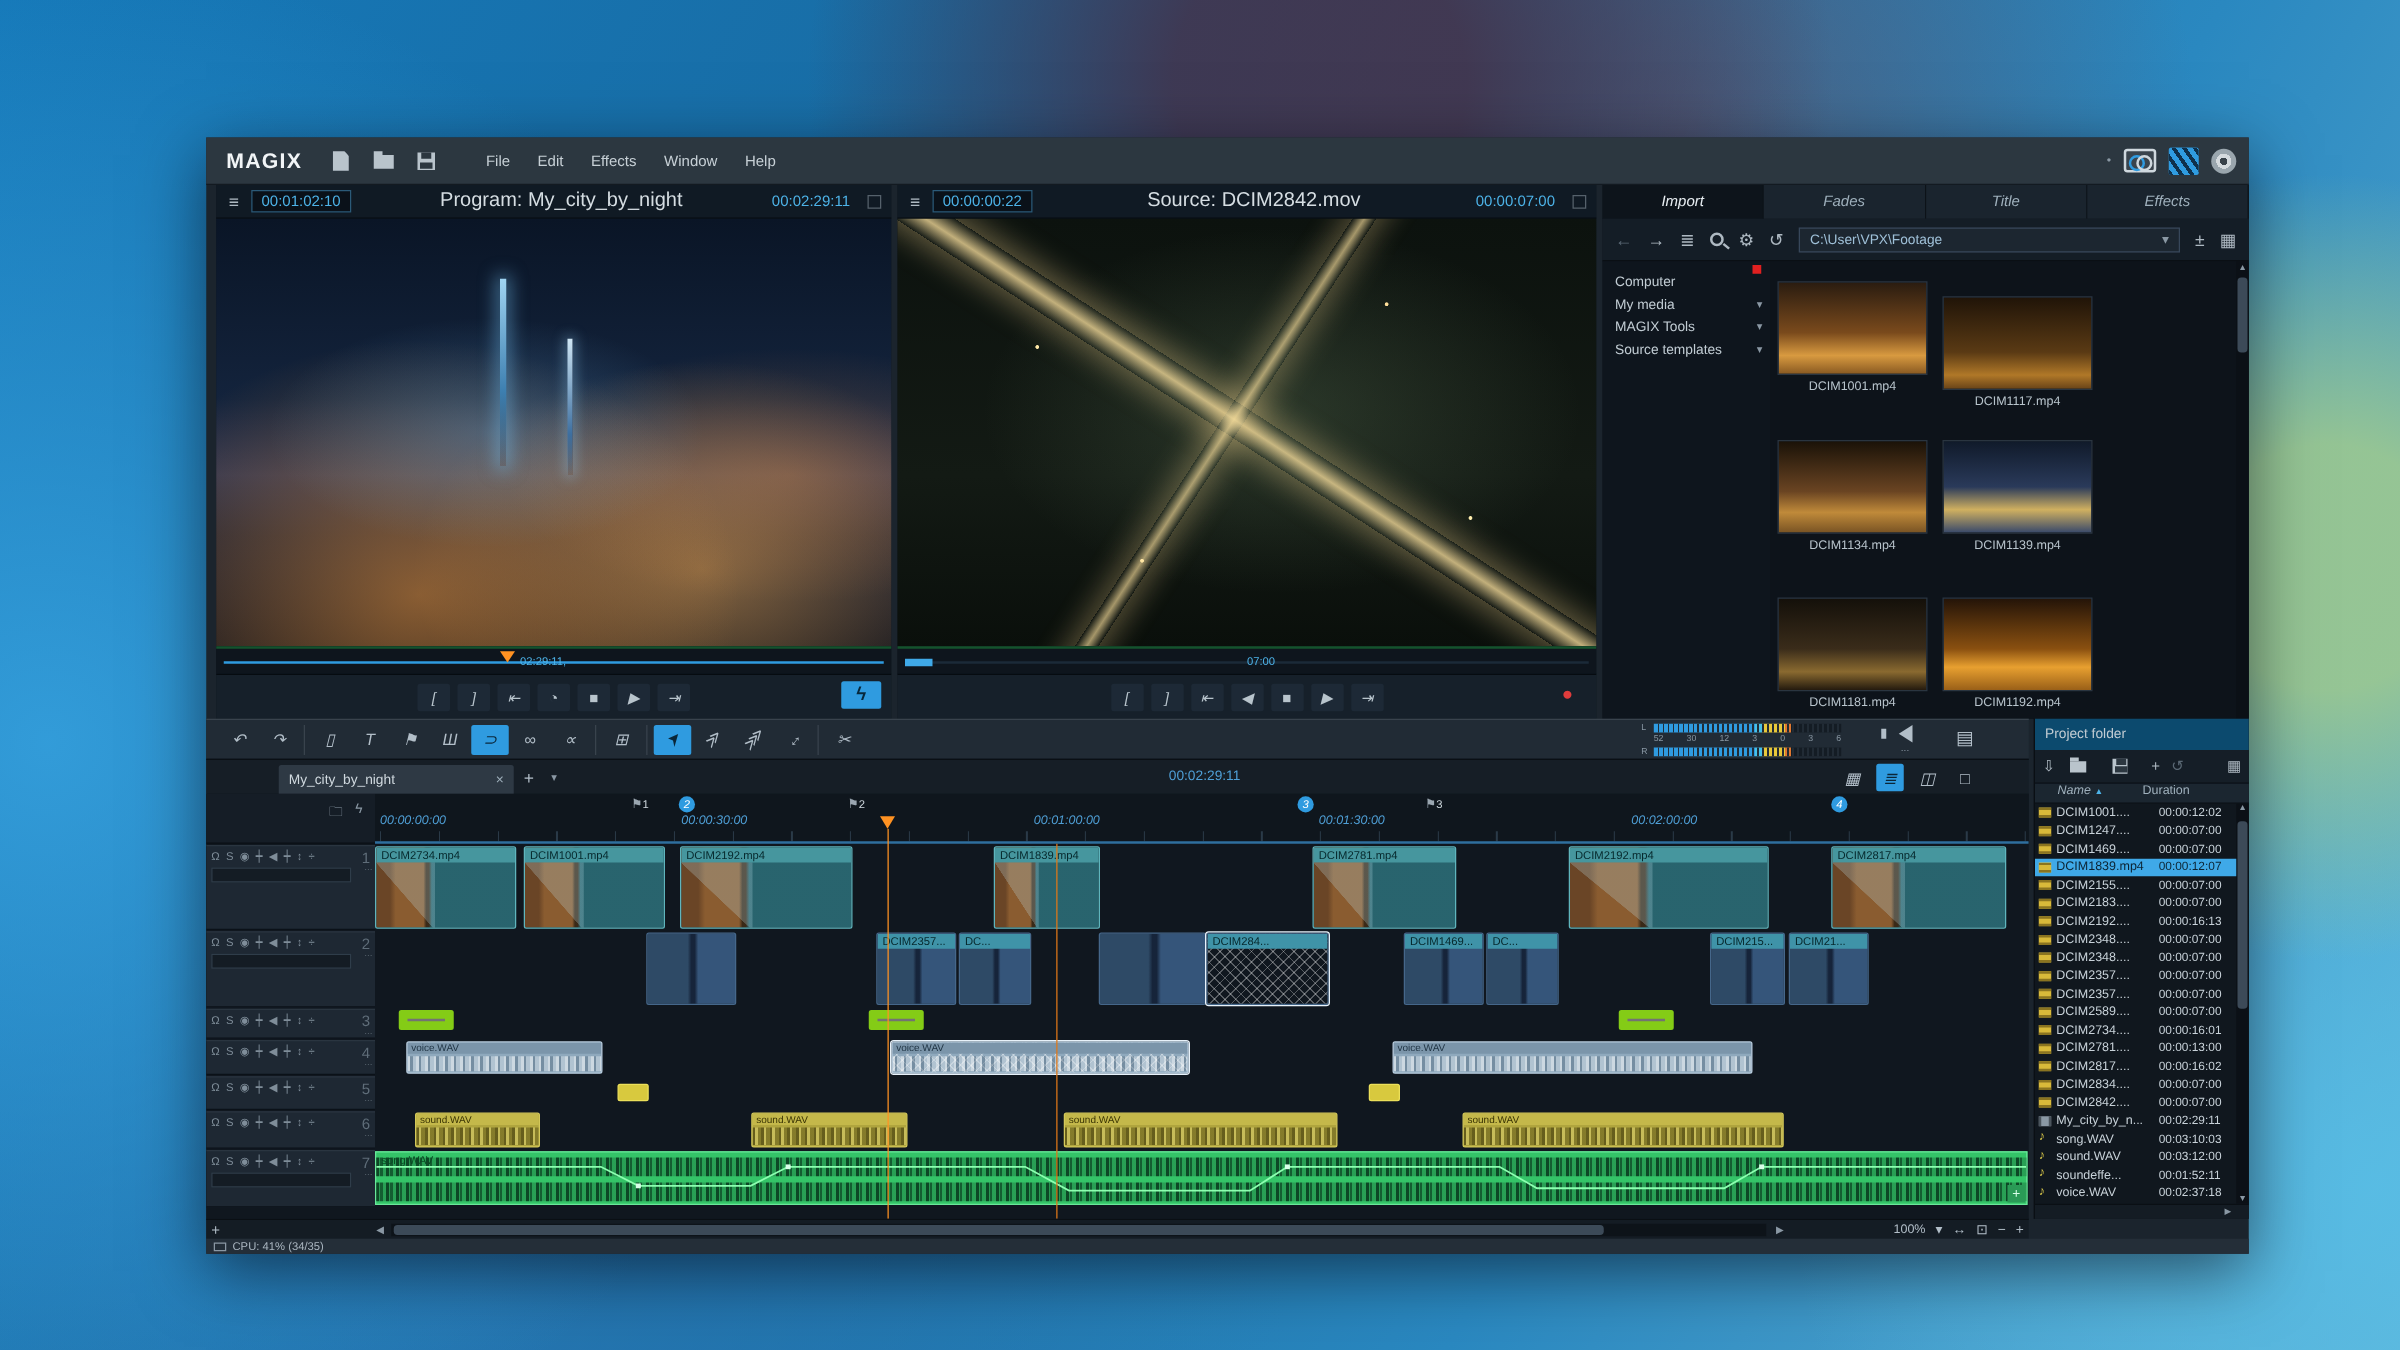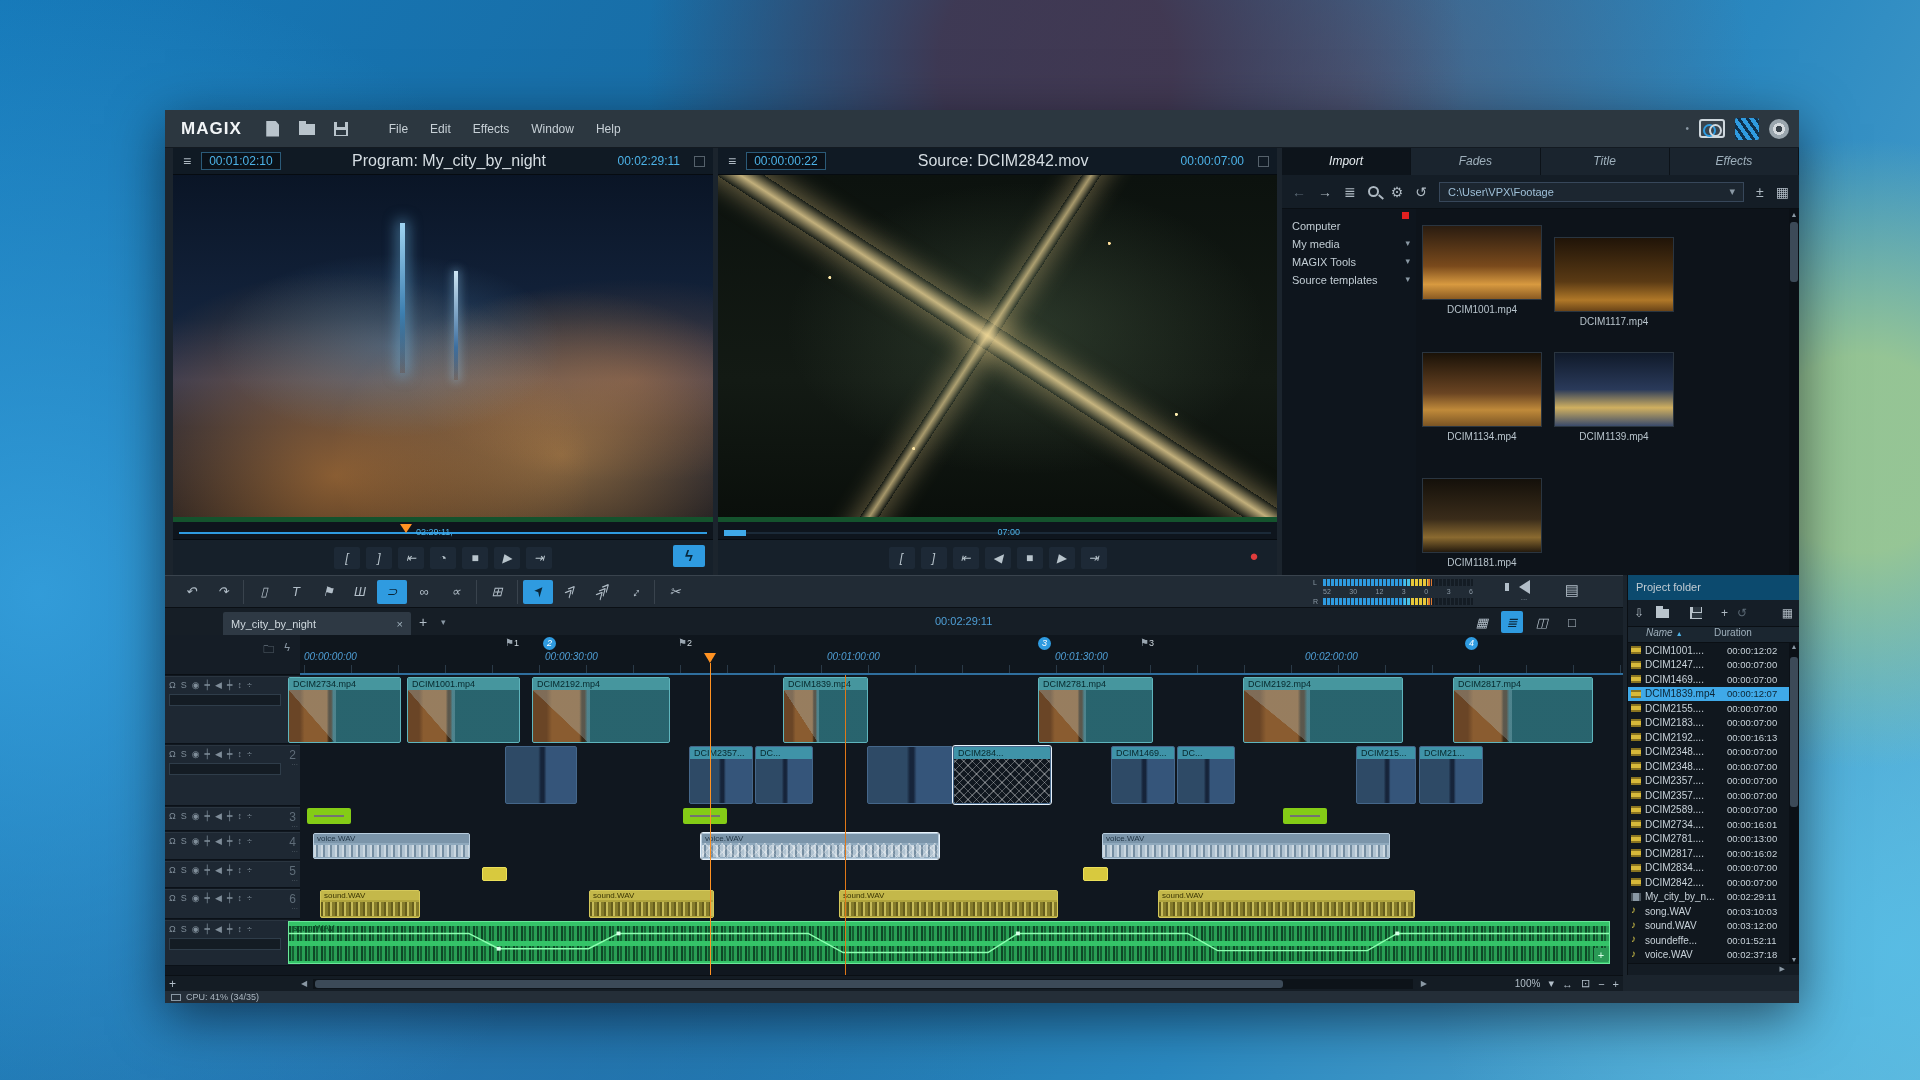--- a/index.html
+++ b/index.html
@@ -55,21 +55,21 @@
   .tower2{position:absolute;left:52%;top:28%;width:4px;height:32%;background:linear-gradient(#cfe6f4,#3d6fa0 70%,transparent);box-shadow:0 0 10px 2px rgba(150,210,250,.4);}
   .vid-src{background:
     radial-gradient(circle 3px at 20% 30%, #ffe9a8 40%, transparent 60%),
     radial-gradient(circle 3px at 70% 20%, #ffdf9a 40%, transparent 60%),
     radial-gradient(circle 3px at 82% 70%, #ffefb0 40%, transparent 60%),
     radial-gradient(circle 3px at 35% 80%, #ffe9a8 40%, transparent 60%),
     radial-gradient(ellipse at 55% 45%, rgba(120,150,110,.25), transparent 55%),
     linear-gradient(#0c120e,#131a14 60%,#0a0f0b);}
   .street{position:absolute;left:-20%;top:45%;width:140%;height:26px;background:linear-gradient(rgba(255,240,200,.05),rgba(255,228,160,.75),rgba(255,240,200,.05));transform:rotate(33deg);box-shadow:0 0 22px 6px rgba(255,220,150,.35);}
   .street2{top:40%;height:16px;transform:rotate(-57deg);opacity:.85;}
-  .mon-scrub{position:absolute;left:0;top:369px;width:100%;height:22px;background:#0e151d;border-top:5px solid #14532d;}
+  .mon-scrub{position:absolute;left:0;top:369px;width:100%;height:22px;background:#0e151d;border-top:2px solid #14532d;}
   .scrub-line{position:absolute;left:6px;right:6px;top:10px;height:2px;background:#2f9be0;}
   .scrub-line.dim{background:#1b2a38;}
   .scrub-fill{position:absolute;left:6px;top:8px;height:6px;width:4%;background:#3fa9e8;}
   .scrub-tri{position:absolute;top:2px;width:0;height:0;border-left:6px solid transparent;border-right:6px solid transparent;border-top:9px solid #ff9222;}
   .scrub-lab{position:absolute;top:5px;font-size:9px;color:#4db3e8;}
   .mon-trans{position:absolute;left:0;bottom:0;width:100%;height:36px;background:#16202a;border-top:1px solid #060b10;display:flex;align-items:center;justify-content:center;gap:6px;}
   .t-btn{width:26px;height:22px;display:inline-flex;align-items:center;justify-content:center;color:#b8c4cc;font-size:12px;background:#1d2936;border-radius:2px;}
   .t-boost{position:absolute;right:8px;top:7px;width:32px;height:22px;background:#2f9be0;border-radius:2px;color:#07283c;font-weight:bold;text-align:center;line-height:22px;font-size:15px;}
   .t-rec{position:absolute;right:10px;top:7px;width:26px;height:22px;color:#e03c3c;font-size:15px;text-align:center;line-height:22px;}
   
@@ -136,21 +136,21 @@
   .r-label{position:absolute;top:16px;font-size:10px;color:#4f9fd6;}
   .r-flag{position:absolute;top:2px;font-size:10px;color:#9aa6b0;}
   .r-flag b{color:#cfd8de;font-weight:normal;font-size:9px;}
   .r-circ{position:absolute;top:2px;width:13px;height:13px;border-radius:50%;background:#2f9be0;color:#fff;font-size:9px;text-align:center;line-height:13px;}
   .thead{position:absolute;left:0;width:135px;background:#1e2833;border-bottom:1px solid #0b1118;border-top:1px solid #2a3540;}
   .thead .ics{position:absolute;left:4px;top:3px;display:flex;gap:5px;color:#7f8d99;font-size:9px;}
   .thead .num{position:absolute;right:4px;top:2px;color:#5f6d79;font-size:12px;}
   .thead .dots{position:absolute;right:2px;top:12px;color:#55616b;font-size:8px;}
   .thead .tname{display:none;position:absolute;left:4px;top:17px;width:112px;height:12px;background:#141c24;border:1px solid #2f3d4a;}
   .thead.tall .tname{display:block;}
-  .lane{position:absolute;left:123px;width:1595px;}
+  .lane{position:absolute;left:135px;width:1595px;}
   .clip{position:absolute;top:1px;overflow:hidden;border-radius:2px;}
   .cv1{height:66px;background:linear-gradient(90deg,#6a4526 0 10%,#8a5c30 14% 34%,#3a2a18 36% 38%,rgba(42,104,114,.95) 40% 100%);border:1px solid #5fb5bd;}
   .cv1 .hd,.cv2 .hd{height:12px;background:#46969e;color:#06282c;font-size:9px;line-height:12px;padding-left:4px;white-space:nowrap;overflow:hidden;}
   .cv1:after{content:"";position:absolute;left:0;top:12px;width:42%;height:54px;background:linear-gradient(to top right,transparent 49.5%,rgba(190,225,235,.25) 50%);}
   .cv2{height:58px;background:linear-gradient(90deg,#2e4a66 0 46%,#16243a 50% 54%,#35557a 58% 100%);border:1px solid #45678a;}
   .cv2 .hd{background:#3f93a8;}
   .cv2 .hd:empty{display:none;}
   .ctitle{height:16px;background:#737373;border:7px solid #84cc16;color:#ffd7e6;font-size:8px;line-height:14px;padding-left:4px;}
   .cvoice{height:26px;background:#8fa9bd;border:1px solid #b8cdde;}
   .cvoice .hd{height:9px;background:#7b95aa;color:#1e3242;font-size:8px;line-height:9px;padding-left:3px;}
@@ -380,20 +380,24 @@
           <div class="nm">DCIM1134.mp4</div>
         </div>
         <div class="thumb" style="left: 138px; top: 143px;">
           <div class="img t4"></div>
           <div class="nm">DCIM1139.mp4</div>
         </div>
         <div class="thumb" style="left: 6px; top: 269px;">
           <div class="img t5"></div>
           <div class="nm">DCIM1181.mp4</div>
         </div>
+        <div class="thumb" style="left: 138px; top: 269px;">
+          <div class="img t6"></div>
+          <div class="nm">DCIM1192.mp4</div>
+        </div>
       </div>
     <div class="vscroll">
       <span class="ar" style="top:0;">▲</span>
       <span class="th" style="top:13px;height:60px;"></span>
     </div>
   </div>
 
   <div class="tl-toolbar">
     <div class="tgroup">
         <span class="tbtn">

